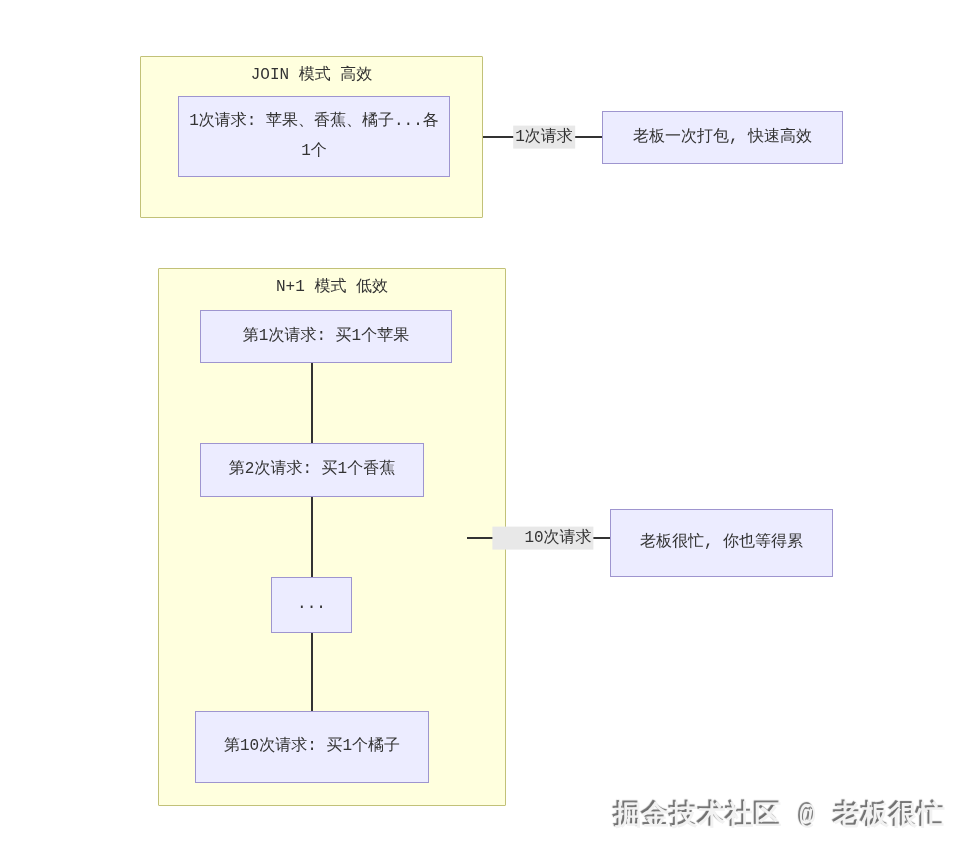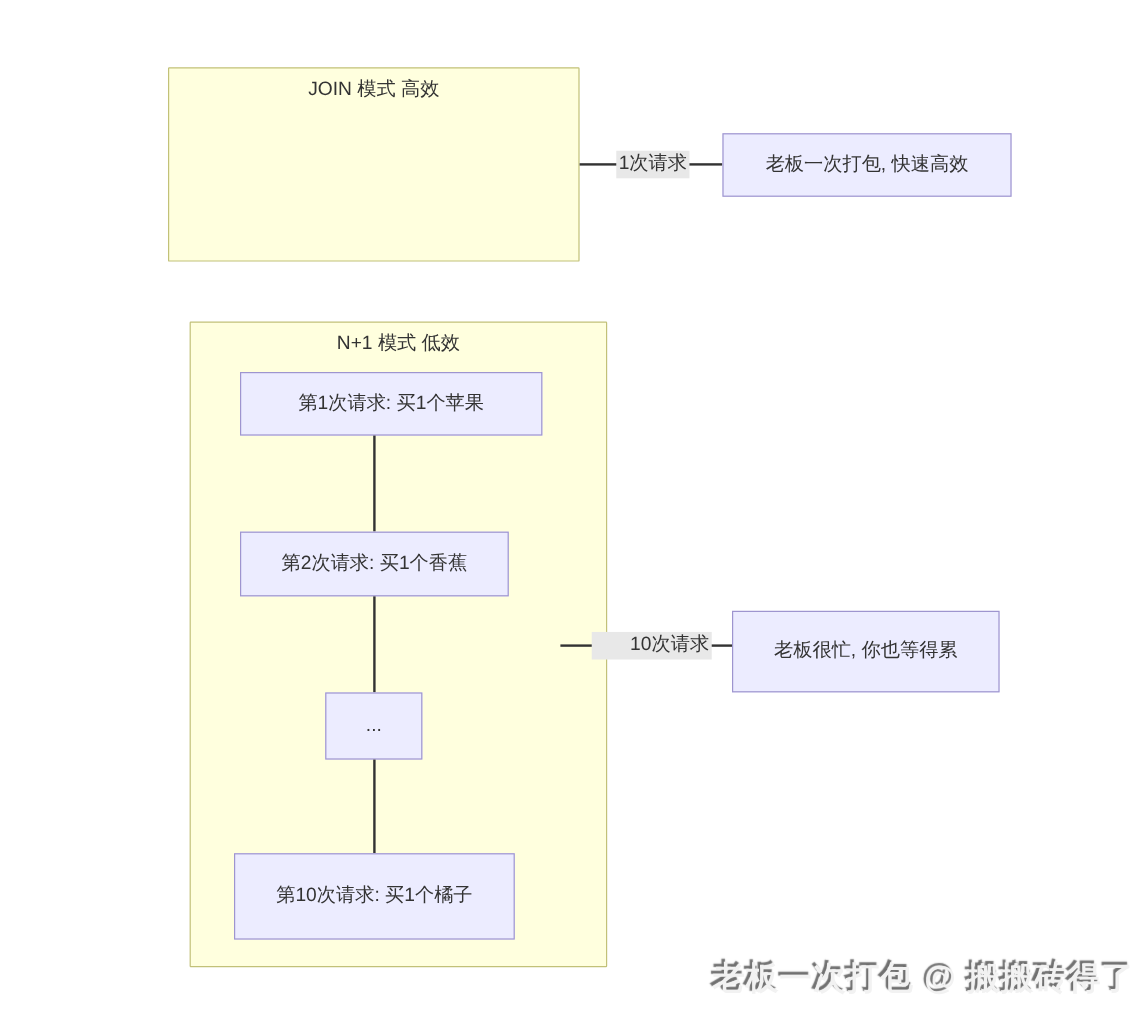--- a/index.html
+++ b/index.html
@@ -4,21 +4,21 @@
 <style>
   :root{
     --cluster-fill:#ffffde;
     --cluster-border:#c2c178;
     --node-fill:#ececff;
     --node-border:#9e95cf;
     --line-color:#333333;
     --edge-label-bg:#e8e8e8;
     --text-color:#333333;
   }
-  *{margin:0;padding:0;box-sizing:border-box;}
+  *{margin:0;padding:0;box-sizing:border-box;font-family:Liberation Mono, monospace;}
   html,body{background:#ffffff;}
   body{font-family:"Liberation Sans","DejaVu Sans",sans-serif;}
   .canvas{
     position:relative;
     width:956px;height:848px;
     background:#ffffff;
     overflow:hidden;
   }
   .cluster{
     position:absolute;
@@ -97,33 +97,34 @@
   }
 </style>
 </head>
 <body>
 
 <div class="canvas">
 
   <div class="cluster join-cluster">
     <div class="cluster-title">JOIN 模式 高效</div>
   </div>
+  <div class="node join-request-node">1次请求: 苹果、香蕉、橘子...各1个</div>
   <div class="hline edge1"></div>
   <div class="edge-label edge1-label">1次请求</div>
   <div class="node join-result-node">老板一次打包, 快速高效</div>
 
   <div class="cluster n1-cluster">
     <div class="cluster-title">N+1 模式 低效</div>
   </div>
   <div class="node n1-node-1">第1次请求: 买1个苹果</div>
   <div class="vline v1"></div>
   <div class="node n1-node-2">第2次请求: 买1个香蕉</div>
   <div class="vline v2"></div>
   <div class="node n1-node-3">...</div>
   <div class="vline v3"></div>
   <div class="node n1-node-4">第10次请求: 买1个橘子</div>
   <div class="hline edge2"></div>
   <div class="edge-label edge2-label">10次请求</div>
   <div class="node n1-result-node">老板很忙, 你也等得累</div>
 
-  <div class="watermark">老板一次打包 @ 搬搬砖得了</div>
+  <div class="watermark">掘金技术社区 @ 老板很忙</div>
 
 </div>
 
 </body></html>

